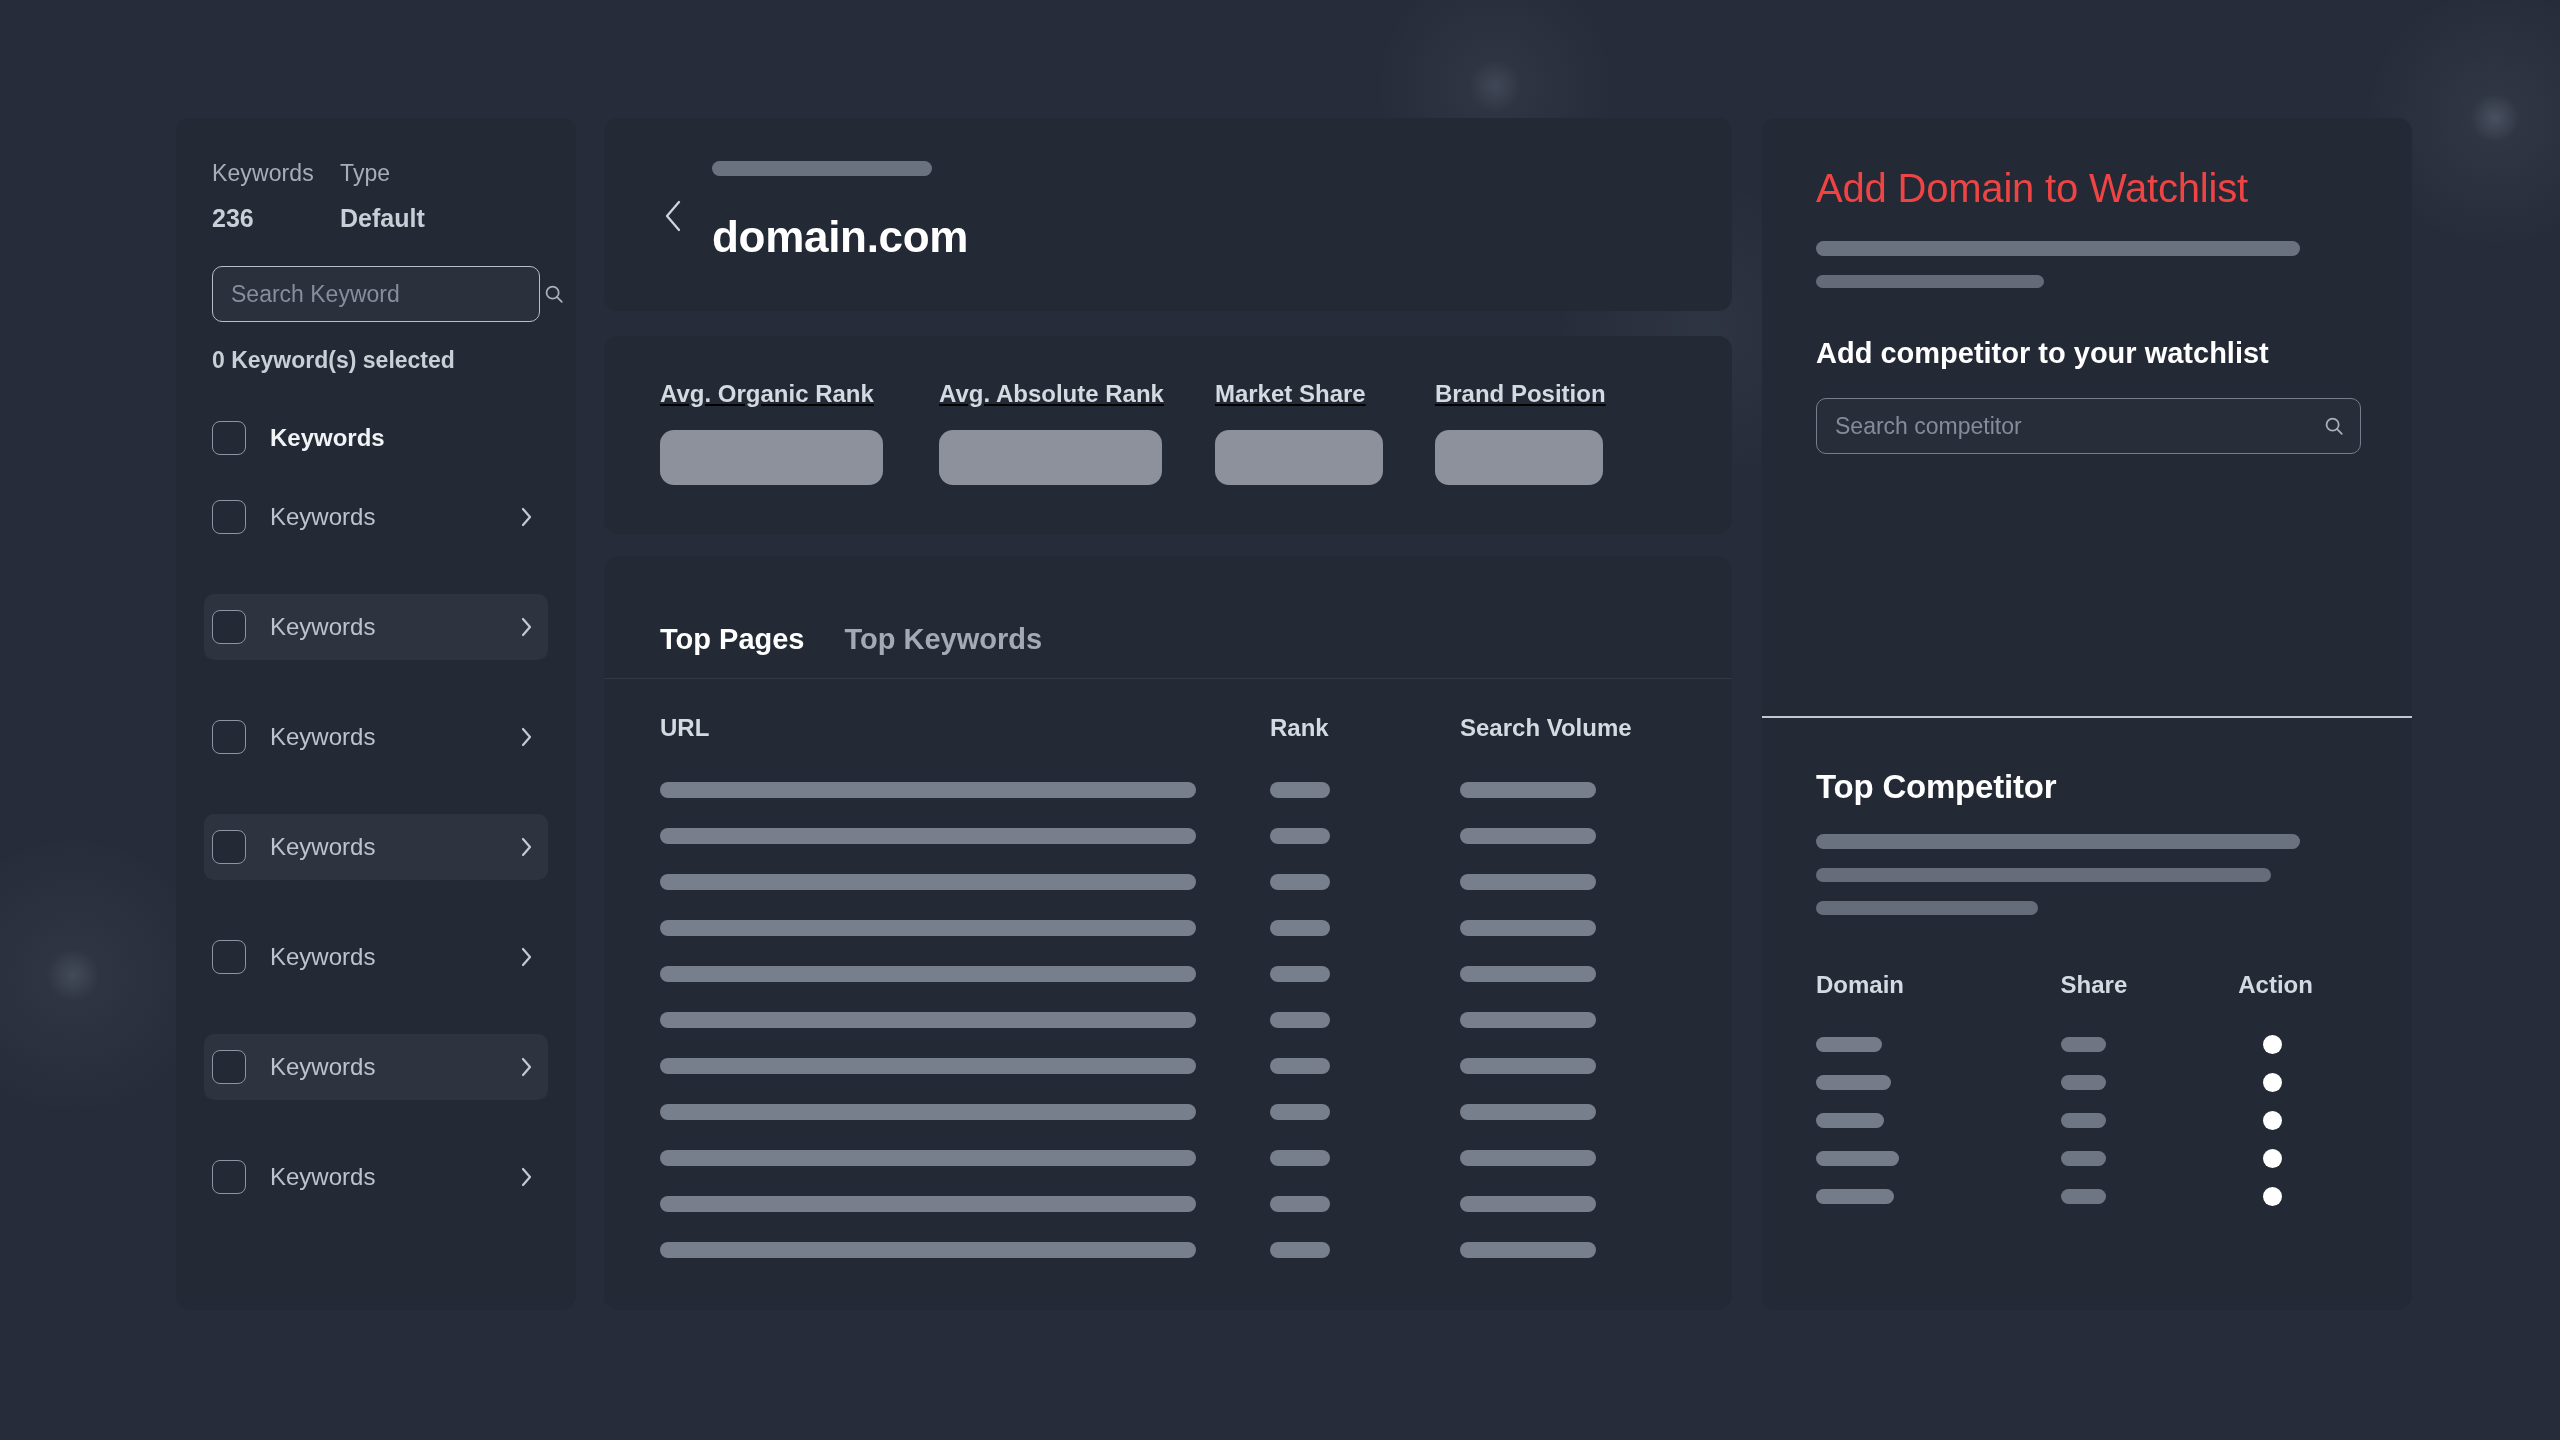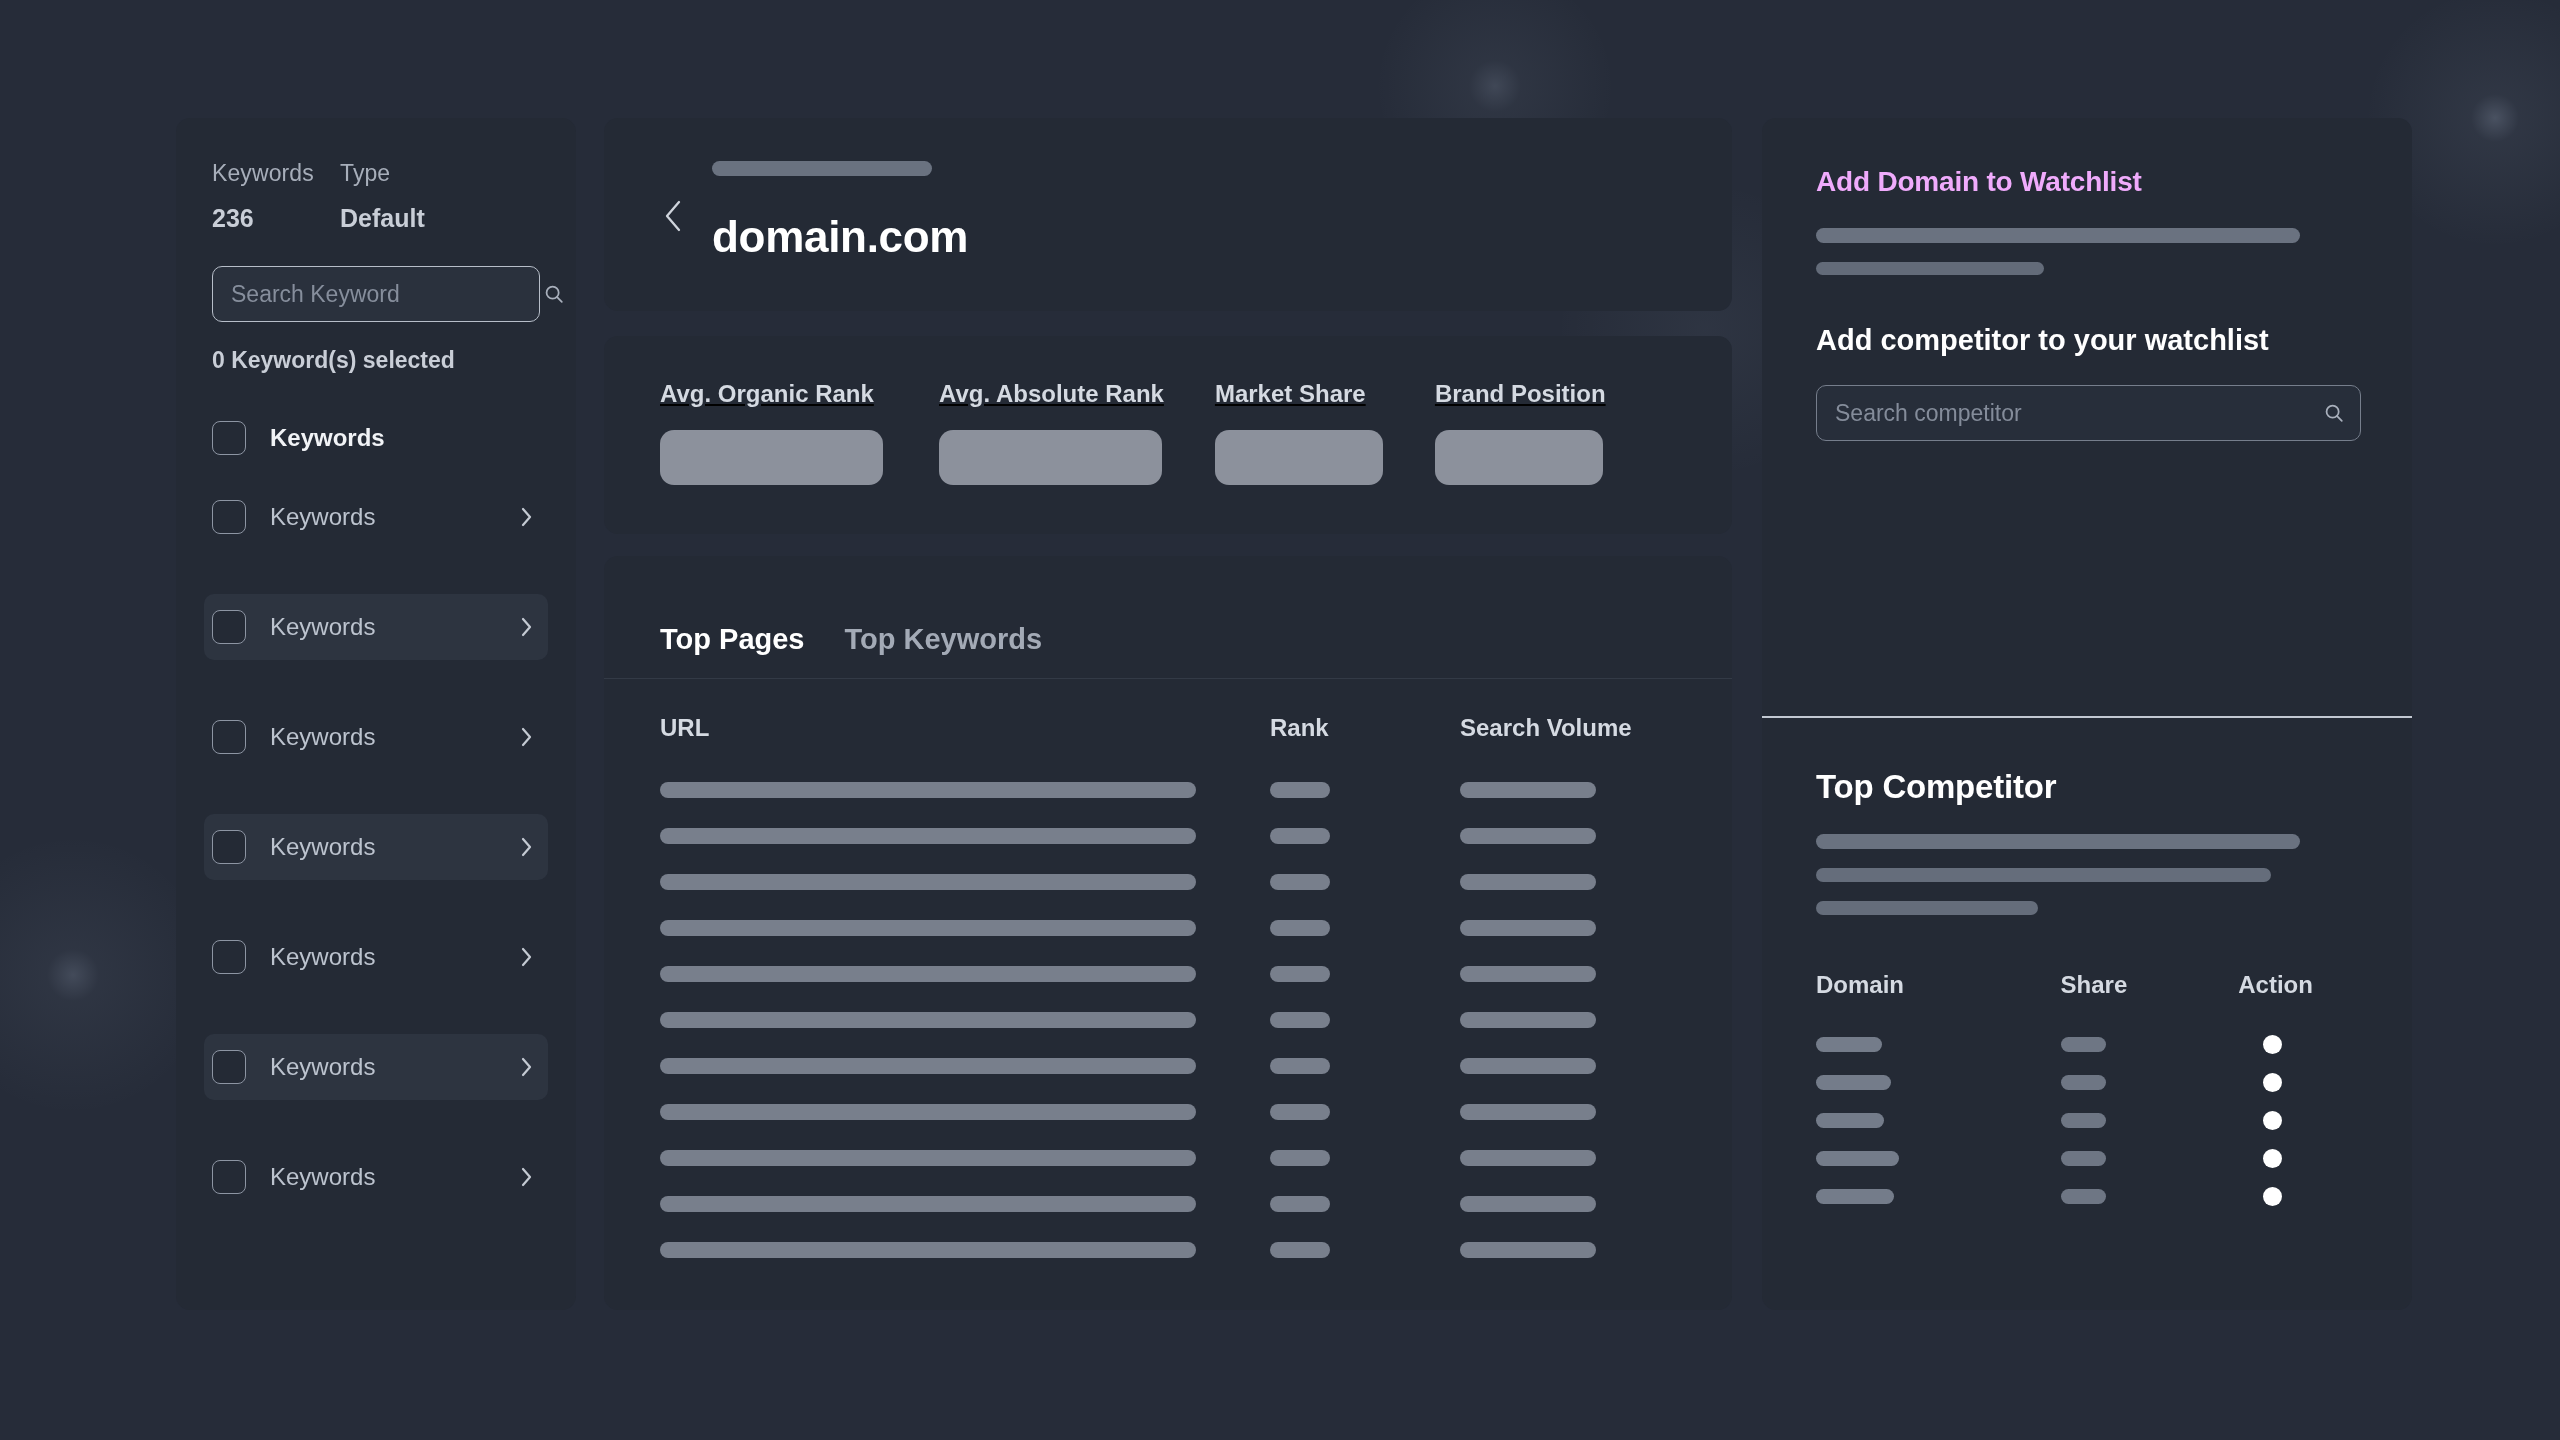--- a/index.html
+++ b/index.html
@@ -251,23 +251,23 @@
   .sk-vol  { width: 136px; }
 
   
   #right-card {
     left: 1762px; top: 118px;
     width: 650px; height: 1192px;
     overflow: hidden;
   }
   .rp-pad { padding: 48px 54px 0 54px; }
   .rp-h1 {
-    font-size: 28px;
-    font-weight: 700;
-    color: #f0abfc;
+    font-size: 40px;
+    font-weight: 400;
+    color: #ef4444;
     letter-spacing: -.2px;
   }
   .rp-skel-a {
     margin-top: 30px;
     width: 484px; height: 15px;
     border-radius: 8px; background: #6a7280;
   }
   .rp-skel-b {
     margin-top: 19px;
     width: 228px; height: 13px;

